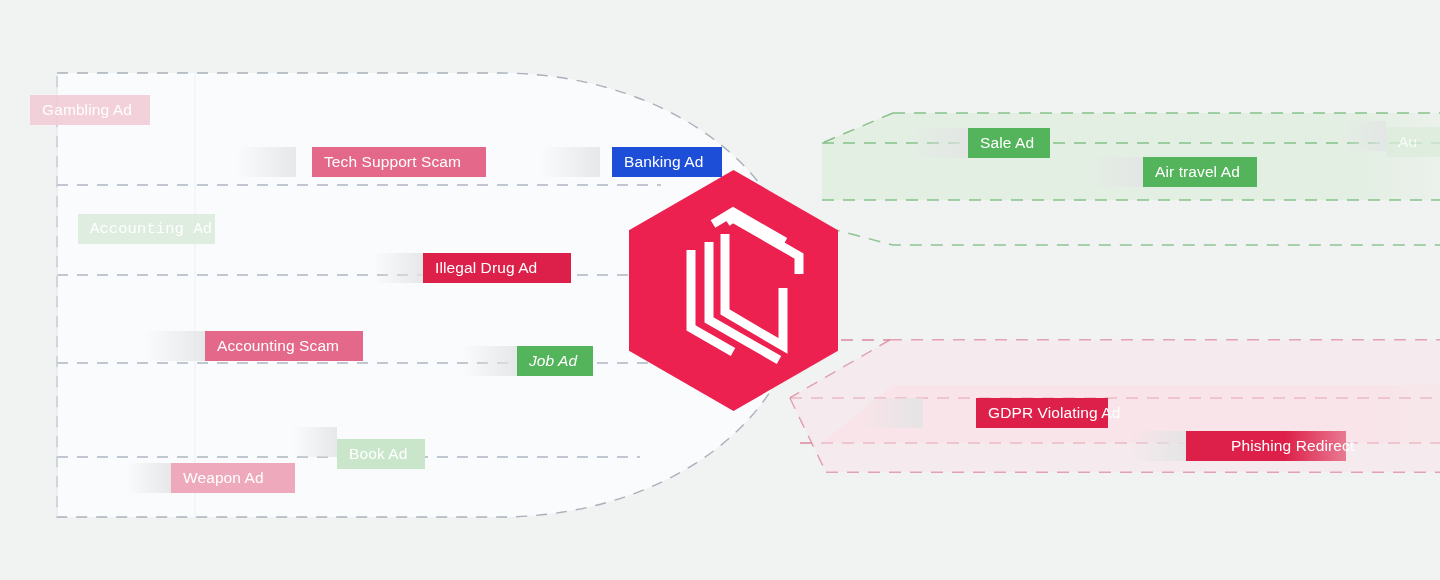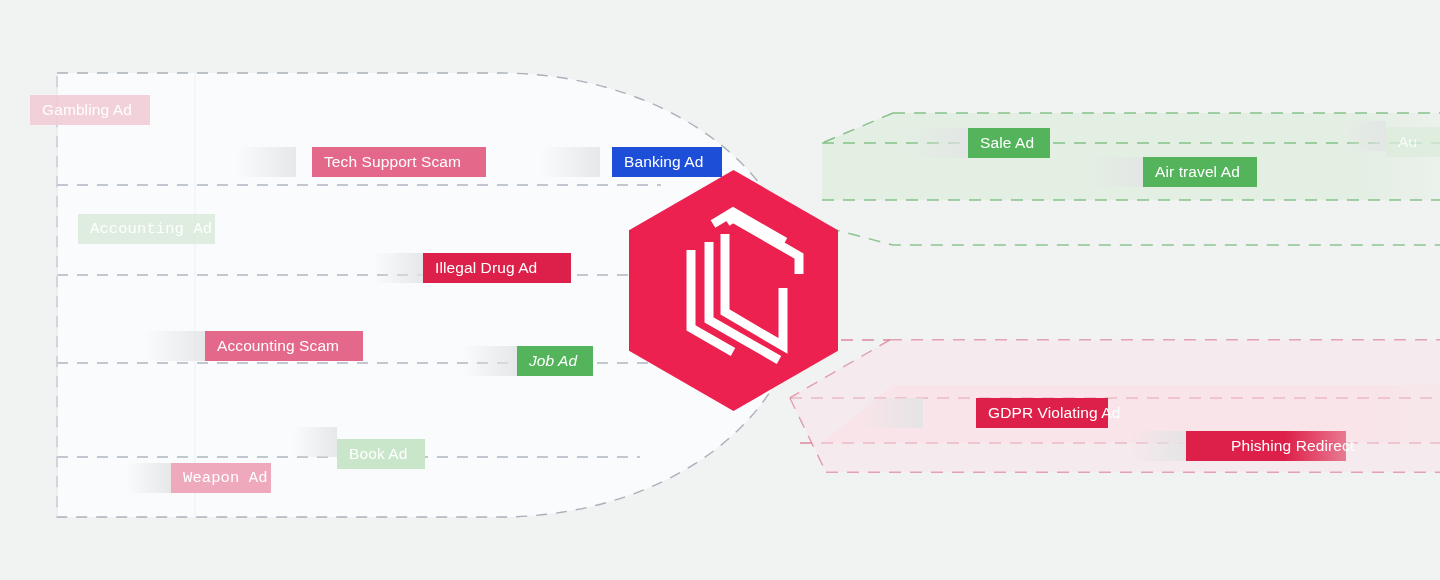--- a/index.html
+++ b/index.html
@@ -138,21 +138,21 @@
       <div class="chip" style="left: 78px; top: 214px; width: 137px; background: linear-gradient(to right, rgb(220, 236, 220) 0%, rgb(220, 236, 220) 100%); opacity: 0.9; font-family: Liberation Mono, monospace;"><span class="txt">Accounting Ad</span></div>
       <div class="trail" style="left: 373px; top: 253px; width: 50px; background: linear-gradient(to right, rgba(241, 242, 242, 0), rgba(226, 228, 229, 0.85));"></div>
       <div class="chip" style="left: 423px; top: 253px; width: 148px; background: rgb(221, 32, 73);"><span class="txt">Illegal Drug Ad</span></div>
       <div class="trail" style="left: 145px; top: 331px; width: 60px; background: linear-gradient(to right, rgba(241, 242, 242, 0), rgba(226, 228, 229, 0.85));"></div>
       <div class="chip" style="left: 205px; top: 331px; width: 158px; background: linear-gradient(to right, rgb(228, 104, 138) 0%, rgb(228, 104, 138) 100%); opacity: 1;"><span class="txt">Accounting Scam</span></div>
       <div class="trail" style="left: 462px; top: 346px; width: 55px; background: linear-gradient(to right, rgba(241, 242, 242, 0), rgba(226, 228, 229, 0.85));"></div>
       <div class="chip" style="left: 517px; top: 346px; width: 76px; background: rgb(84, 180, 91); font-style: italic;"><span class="txt">Job Ad</span></div>
       <div class="trail" style="left: 292px; top: 427px; width: 45px; background: linear-gradient(to right, rgba(241, 242, 242, 0), rgba(226, 228, 229, 0.85));"></div>
       <div class="chip" style="left: 337px; top: 427px; width: 88px; background: linear-gradient(to right, rgb(201, 230, 203) 0%, rgb(201, 230, 203) 100%); opacity: 1; margin-top: 12px;"><span class="txt">Book Ad</span></div>
       <div class="trail" style="left: 126px; top: 463px; width: 45px; background: linear-gradient(to right, rgba(241, 242, 242, 0), rgba(226, 228, 229, 0.85));"></div>
-      <div class="chip" style="left: 171px; top: 463px; width: 100px; background: linear-gradient(to right, rgb(239, 169, 189) 0%, rgb(239, 169, 189) 100%); opacity: 1; font-family: Liberation Mono, monospace;"><span class="txt">Weapon Ad</span></div>
+      <div class="chip" style="left: 171px; top: 463px; width: 124px; background: linear-gradient(to right, rgb(239, 169, 189) 0%, rgb(239, 169, 189) 100%); opacity: 1;"><span class="txt">Weapon Ad</span></div>
       <div class="trail" style="left: 908px; top: 128px; width: 60px; background: linear-gradient(to right, rgba(241, 242, 242, 0), rgba(226, 228, 229, 0.85));"></div>
       <div class="chip" style="left: 968px; top: 128px; width: 82px; background: rgb(84, 180, 91);"><span class="txt">Sale Ad</span></div>
       <div class="trail" style="left: 1088px; top: 157px; width: 55px; background: linear-gradient(to right, rgba(241, 242, 242, 0), rgba(226, 228, 229, 0.85));"></div>
       <div class="chip" style="left: 1143px; top: 157px; width: 114px; background: rgb(84, 180, 91);"><span class="txt">Air travel Ad</span></div>
       <div class="trail" style="left: 1341px; top: 121px; width: 45px; background: linear-gradient(to right, rgba(241, 242, 242, 0), rgba(226, 228, 229, 0.85));"></div>
       <div class="chip" style="left: 1386px; top: 127px; width: 54px; background: linear-gradient(to right, rgb(220, 236, 220) 0%, rgb(220, 236, 220) 100%); opacity: 0.75; overflow: hidden;"><span class="txt">Au</span></div>
       <div class="trail" style="left: 863px; top: 398px; width: 60px; background: linear-gradient(to right, rgba(241, 242, 242, 0), rgba(226, 228, 229, 0.85));"></div>
       <div class="chip" style="left: 976px; top: 398px; width: 132px; background: rgb(221, 32, 73);"><span class="txt">GDPR Violating Ad</span></div>
       <div class="trail" style="left: 1131px; top: 431px; width: 55px; background: linear-gradient(to right, rgba(241, 242, 242, 0), rgba(226, 228, 229, 0.85));"></div>
       <div class="chip" style="left: 1186px; top: 431px; width: 160px; background: linear-gradient(to right, rgb(221, 32, 73) 0%, rgb(221, 32, 73) 62%, rgba(221, 32, 73, 0.55) 100%); padding-left: 45px;"><span class="txt">Phishing Redirect</span></div>

